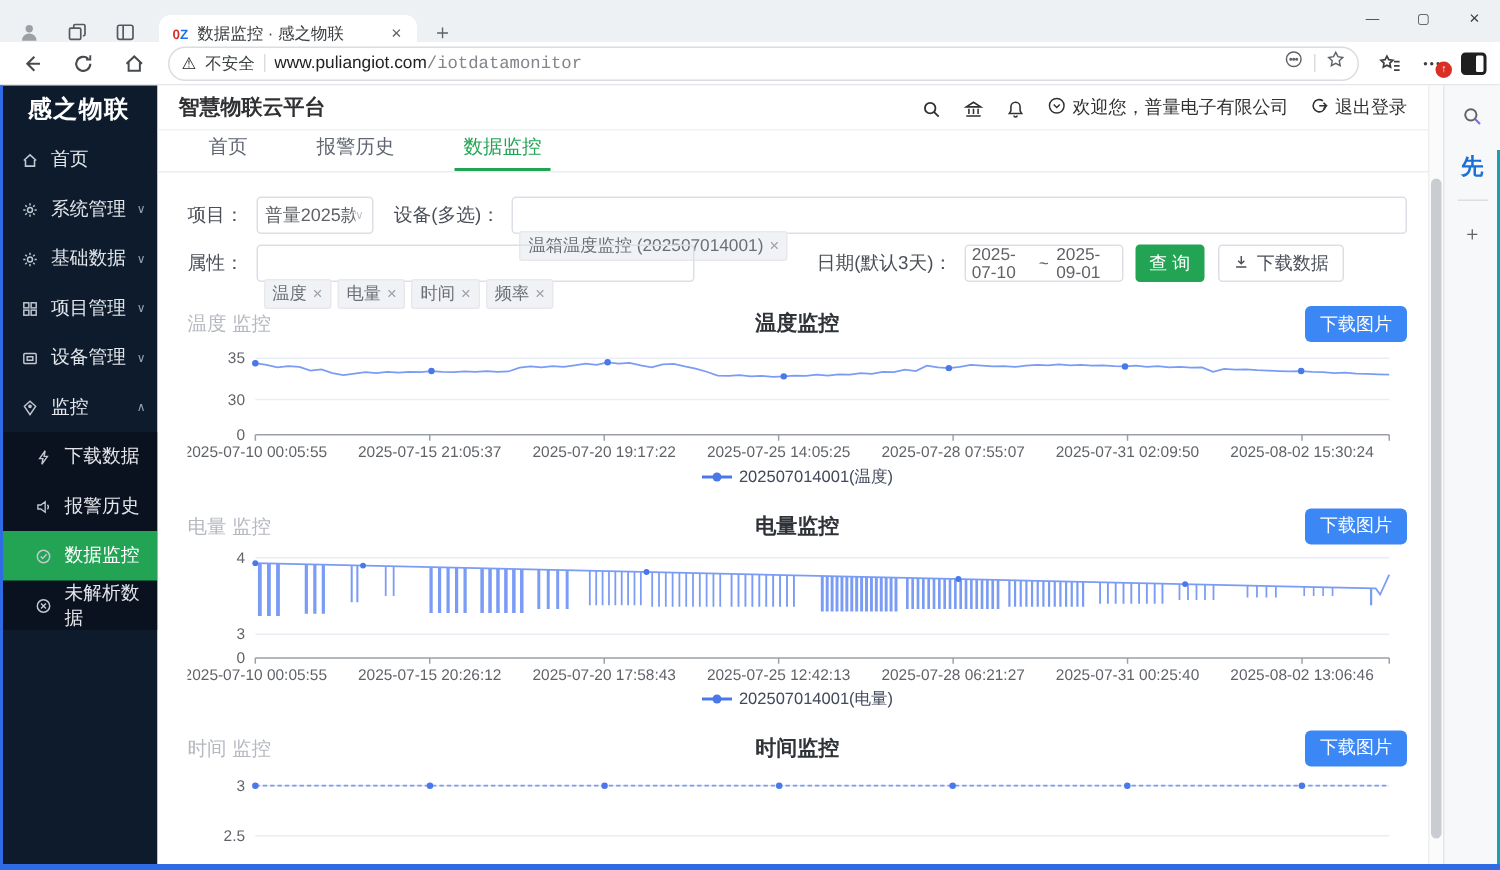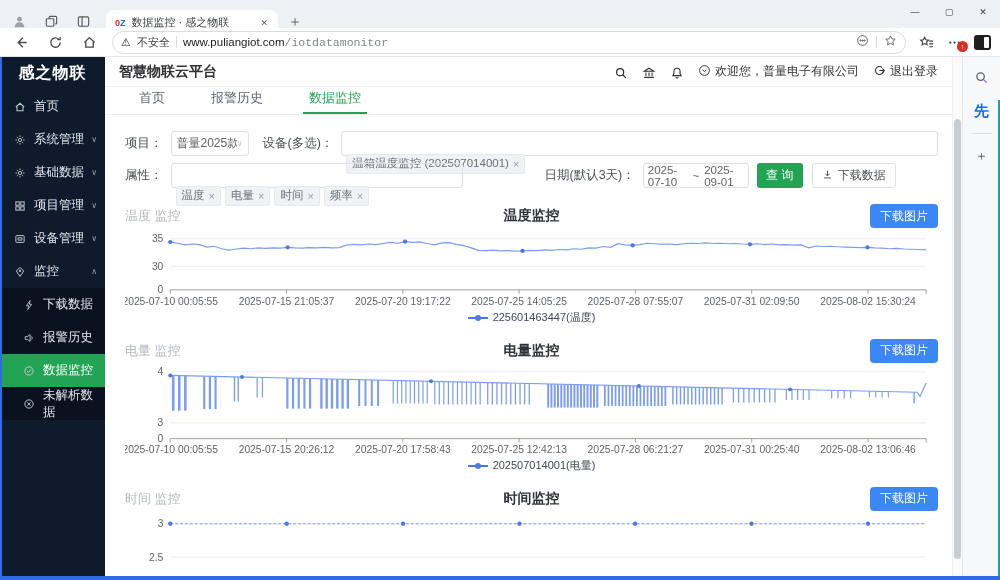--- a/index.html
+++ b/index.html
@@ -445,21 +445,21 @@
               <text x="401.355" y="77" text-anchor="middle" font-size="10.5" fill="#5f6368">2025-07-25 14:05:25</text>
               <text x="519.858" y="77" text-anchor="middle" font-size="10.5" fill="#5f6368">2025-07-28 07:55:07</text>
               <text x="638.284" y="77" text-anchor="middle" font-size="10.5" fill="#5f6368">2025-07-31 02:09:50</text>
               <text x="756.787" y="77" text-anchor="middle" font-size="10.5" fill="#5f6368">2025-08-02 15:30:24</text>
             </svg>
             <div class="legend">
               <svg width="20" height="8">
                 <line x1="0" y1="4" x2="20" y2="4" stroke="#4a78ea" stroke-width="2"></line>
                 <circle cx="10" cy="4" r="3" fill="#4a78ea"></circle>
               </svg>
-              <span>225601463447(温度)</span>
+              <span>202507014001(温度)</span>
             </div>
           </div>
           <div class="chart-section">
             <div class="chart-header">
               <span class="chart-mini">电量 监控</span>
               <span class="chart-title">电量监控</span>
               <span class="chart-dlimg">
                 <button>下载图片</button>
               </span>
             </div>

